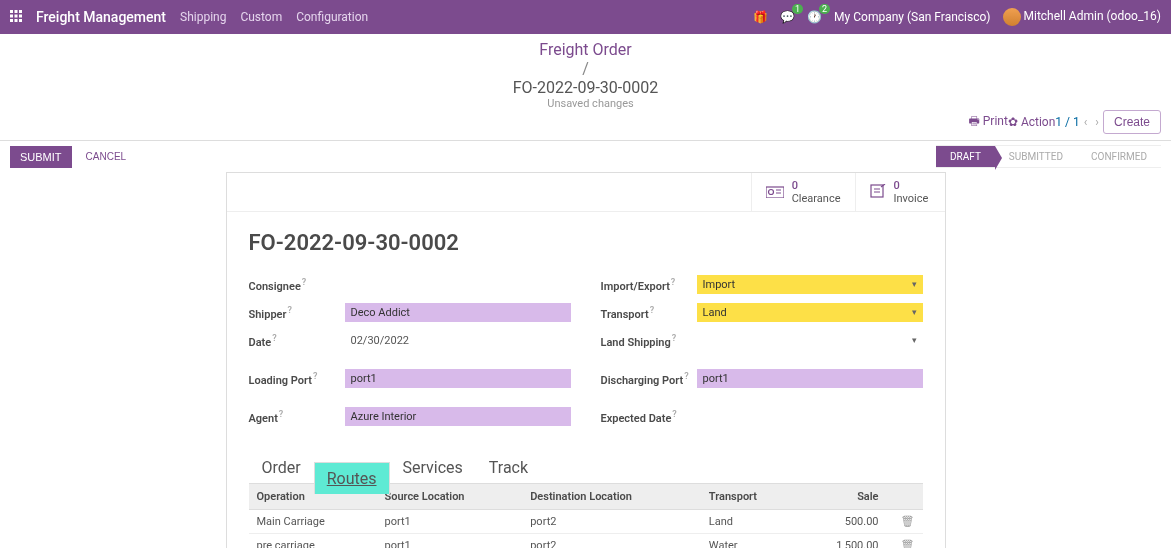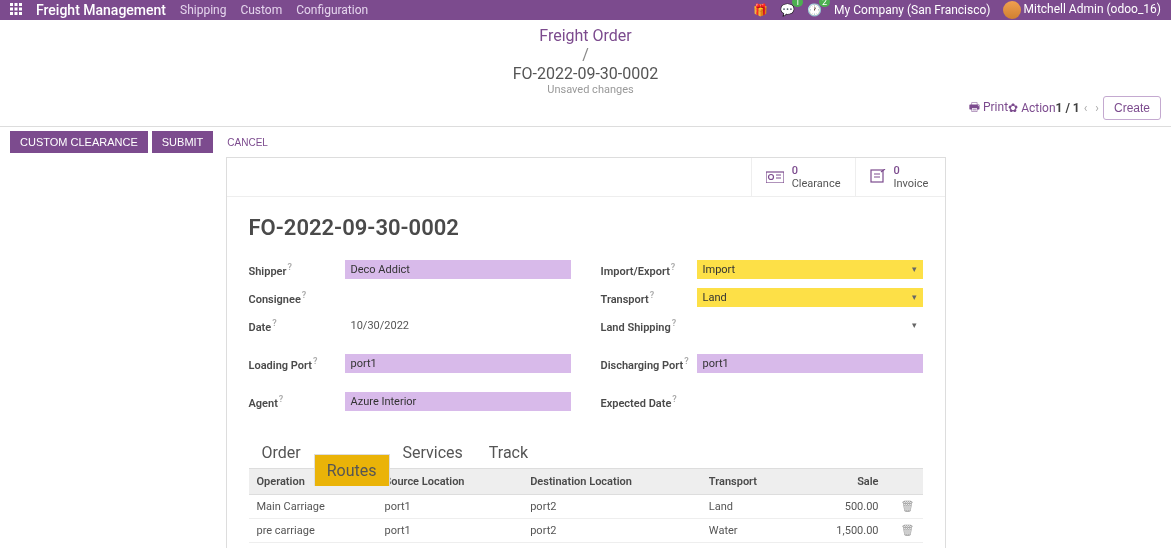--- a/index.html
+++ b/index.html
@@ -1,35 +1,35 @@
 <!DOCTYPE html>
 <html><head>
   <meta charset="utf-8">
   <style>
     * { box-sizing: border-box; margin: 0; padding: 0; }
     body { font-family: -apple-system, BlinkMacSystemFont, "Segoe UI", Roboto, Arial, sans-serif; font-size: 13px; color: #333; background: #fff; }
     
-    .topnav { background: #7c4b8e; color: #fff; height: 20px; display: flex; align-items: center; padding: 0 10px; }
+    .topnav { background: #7c4b8e; color: #fff; height: 34px; display: flex; align-items: center; padding: 0 10px; }
     .topnav-left { display: flex; align-items: center; gap: 14px; }
     .app-icon { font-size: 14px; }
     .app-name { font-weight: 500; font-size: 14px; }
     .topnav-link { font-size: 12px; color: #e5d5ed; cursor: pointer; }
     .topnav-right { margin-left: auto; display: flex; align-items: center; gap: 12px; font-size: 12px; }
     .nav-icon { position: relative; cursor: pointer; }
     .badge { position: absolute; top: -6px; right: -8px; background: #4caf50; color: #fff; font-size: 9px; padding: 0 3px; border-radius: 6px; }
     .avatar { width: 18px; height: 18px; border-radius: 50%; background: linear-gradient(#f0a050, #d08030); display: inline-block; vertical-align: middle; }
     
     .breadcrumb-bar { display: flex; align-items: center; padding: 6px 10px; border-bottom: 1px solid #ddd; flex-direction: column; }
     .breadcrumb-link { color: #7c4b8e; font-size: 16px; cursor: pointer; }
     .breadcrumb-current { color: #555; font-size: 16px; }
     .breadcrumb-sep { color: #888; margin: 0 4px; font-size: 16px; }
     .unsaved { color: #999; font-size: 11px; margin-left: 10px; }
     .breadcrumb-right { margin-left: auto; display: flex; align-items: center; font-size: 12px; }
     .bc-action { color: #7c4b8e; cursor: pointer; }
-    .pager { color: #404040; font-weight: bold; }
+    .pager { color: #0369a1; }
     .pager-arrow { color: #aaa; padding: 0 4px; cursor: pointer; }
     .create-btn { border: 1px solid #c4a9d0; color: #7c4b8e; background: #fff; padding: 4px 10px; border-radius: 3px; cursor: pointer; font-size: 12px; }
     
     .action-bar { display: flex; align-items: center; padding: 4px 10px; }
     .btn-primary { background: #7c4b8e; color: #fff; border: none; padding: 5px 10px; margin-right: 4px; font-size: 11px; cursor: pointer; }
     .btn-link { background: none; border: none; color: #7c4b8e; padding: 5px 10px; font-size: 10px; cursor: pointer; }
     .status-bar { margin-left: auto; display: flex; }
     .status-step { padding: 5px 14px; font-size: 10px; color: #aaa; position: relative; background: #fff; border-top: 1px solid #eee; border-bottom: 1px solid #eee; }
     .status-step.active { background: #7c4b8e; color: #fff; }
     .status-step.active::after { content: ''; position: absolute; right: -7px; top: 0; border-top: 12px solid transparent; border-bottom: 12px solid transparent; border-left: 7px solid #7c4b8e; z-index: 1; }
@@ -51,21 +51,21 @@
     .form-label sup { color: #aaa; font-size: 9px; margin-left: 1px; }
     .form-field { flex: 1; }
     .field-hl { background: #d8baea; padding: 3px 6px; font-size: 11px; color: #333; }
     .field-plain { padding: 3px 6px; font-size: 11px; color: #555; }
     .field-select { background: #fde047; padding: 3px 6px; font-size: 11px; display: flex; justify-content: space-between; align-items: center; }
     .field-select-plain { padding: 3px 6px; font-size: 11px; display: flex; justify-content: flex-end; color: #888; }
     .caret { font-size: 9px; color: #666; }
     
     .tabs { display: flex; margin-top: 18px; border-bottom: 1px solid #ddd; }
     .tab { padding: 6px 12px; font-size: 16px; color: #555; cursor: pointer; border: 1px solid transparent; border-bottom: none; }
-    .tab.active { border-color: #ddd; background: #eab308; position: relative; top: 18px; }
+    .tab.active { border-color: #ddd; background: #5eead4; position: relative; top: 11px; text-decoration: underline; }
     
     .table { width: 100%; border-collapse: collapse; font-size: 11px; }
     .table th { text-align: left; background: #eee; padding: 6px 8px; font-weight: 600; color: #4a4a4a; border-bottom: 1px solid #ddd; }
     .table th.num { text-align: right; }
     .table td { padding: 5px 8px; border-bottom: 1px solid #eee; color: #555; }
     .table td.num { text-align: right; }
     .del-icon { color: #999; cursor: pointer; margin-left: 6px; }
     .add-line { color: #7c4b8e; cursor: pointer; }
     
     .total-row { display: flex; justify-content: flex-end; padding: 14px 22px; border-top: 1px solid #eee; font-size: 11px; }
@@ -113,23 +113,27 @@
     <span class="bc-action">🖶 <span>Print</span></span>
     <span class="bc-action">✿ <span>Action</span></span>
     <span class="pager">1 / 1</span>
     <span class="pager-arrow">‹</span>
     <span class="pager-arrow">›</span>
     <button class="create-btn">Create</button>
   </div>
 </div>
 
 <div class="action-bar">
-  <button class="btn-primary">CUSTOM CLEARANCE</button>
   <button class="btn-primary">SUBMIT</button>
   <button class="btn-link">CANCEL</button>
+  <div class="status-bar">
+    <div class="status-step active">DRAFT</div>
+    <div class="status-step">SUBMITTED</div>
+    <div class="status-step">CONFIRMED</div>
+  </div>
 </div>
 
 <div class="sheet">
   <div class="stat-buttons">
     <div class="stat-btn">
       <span class="stat-icon">
         <svg width="18" height="14" viewBox="0 0 18 14">
             <rect x="0" y="3" width="18" height="11" fill="none" stroke="#7c4b8e" stroke-width="1.2"></rect>
             <circle cx="5" cy="8" r="2.5" fill="none" stroke="#7c4b8e" stroke-width="1.2"></circle>
             <line x1="10" y1="6" x2="15" y2="6" stroke="#7c4b8e" stroke-width="1"></line>
@@ -156,35 +160,35 @@
         </div>
     </div>
   </div>
 
   <div class="sheet-body">
     <h1 class="sheet-title">FO-2022-09-30-0002</h1>
 
     <div class="form-grid">
       <div class="form-col">
         <div class="form-row">
+            <div class="form-label"><span>Consignee</span><sup>?</sup></div>
+            <div class="form-field">
+              <div class="field-plain"></div>
+            </div>
+          </div>
+        <div class="form-row">
             <div class="form-label"><span>Shipper</span><sup>?</sup></div>
             <div class="form-field">
               <div class="field-hl">Deco Addict</div>
             </div>
           </div>
         <div class="form-row">
-            <div class="form-label"><span>Consignee</span><sup>?</sup></div>
-            <div class="form-field">
-              <div class="field-plain"></div>
-            </div>
-          </div>
-        <div class="form-row">
             <div class="form-label"><span>Date</span><sup>?</sup></div>
             <div class="form-field">
-              <div class="field-plain">10/30/2022</div>
+              <div class="field-plain">02/30/2022</div>
             </div>
           </div>
         <div class="form-row" style="margin-top:16px;">
             <div class="form-label"><span>Loading Port</span><sup>?</sup></div>
             <div class="form-field">
               <div class="field-hl">port1</div>
             </div>
           </div>
         <div class="form-row" style="margin-top:16px;">
             <div class="form-label"><span>Agent</span><sup>?</sup></div>

